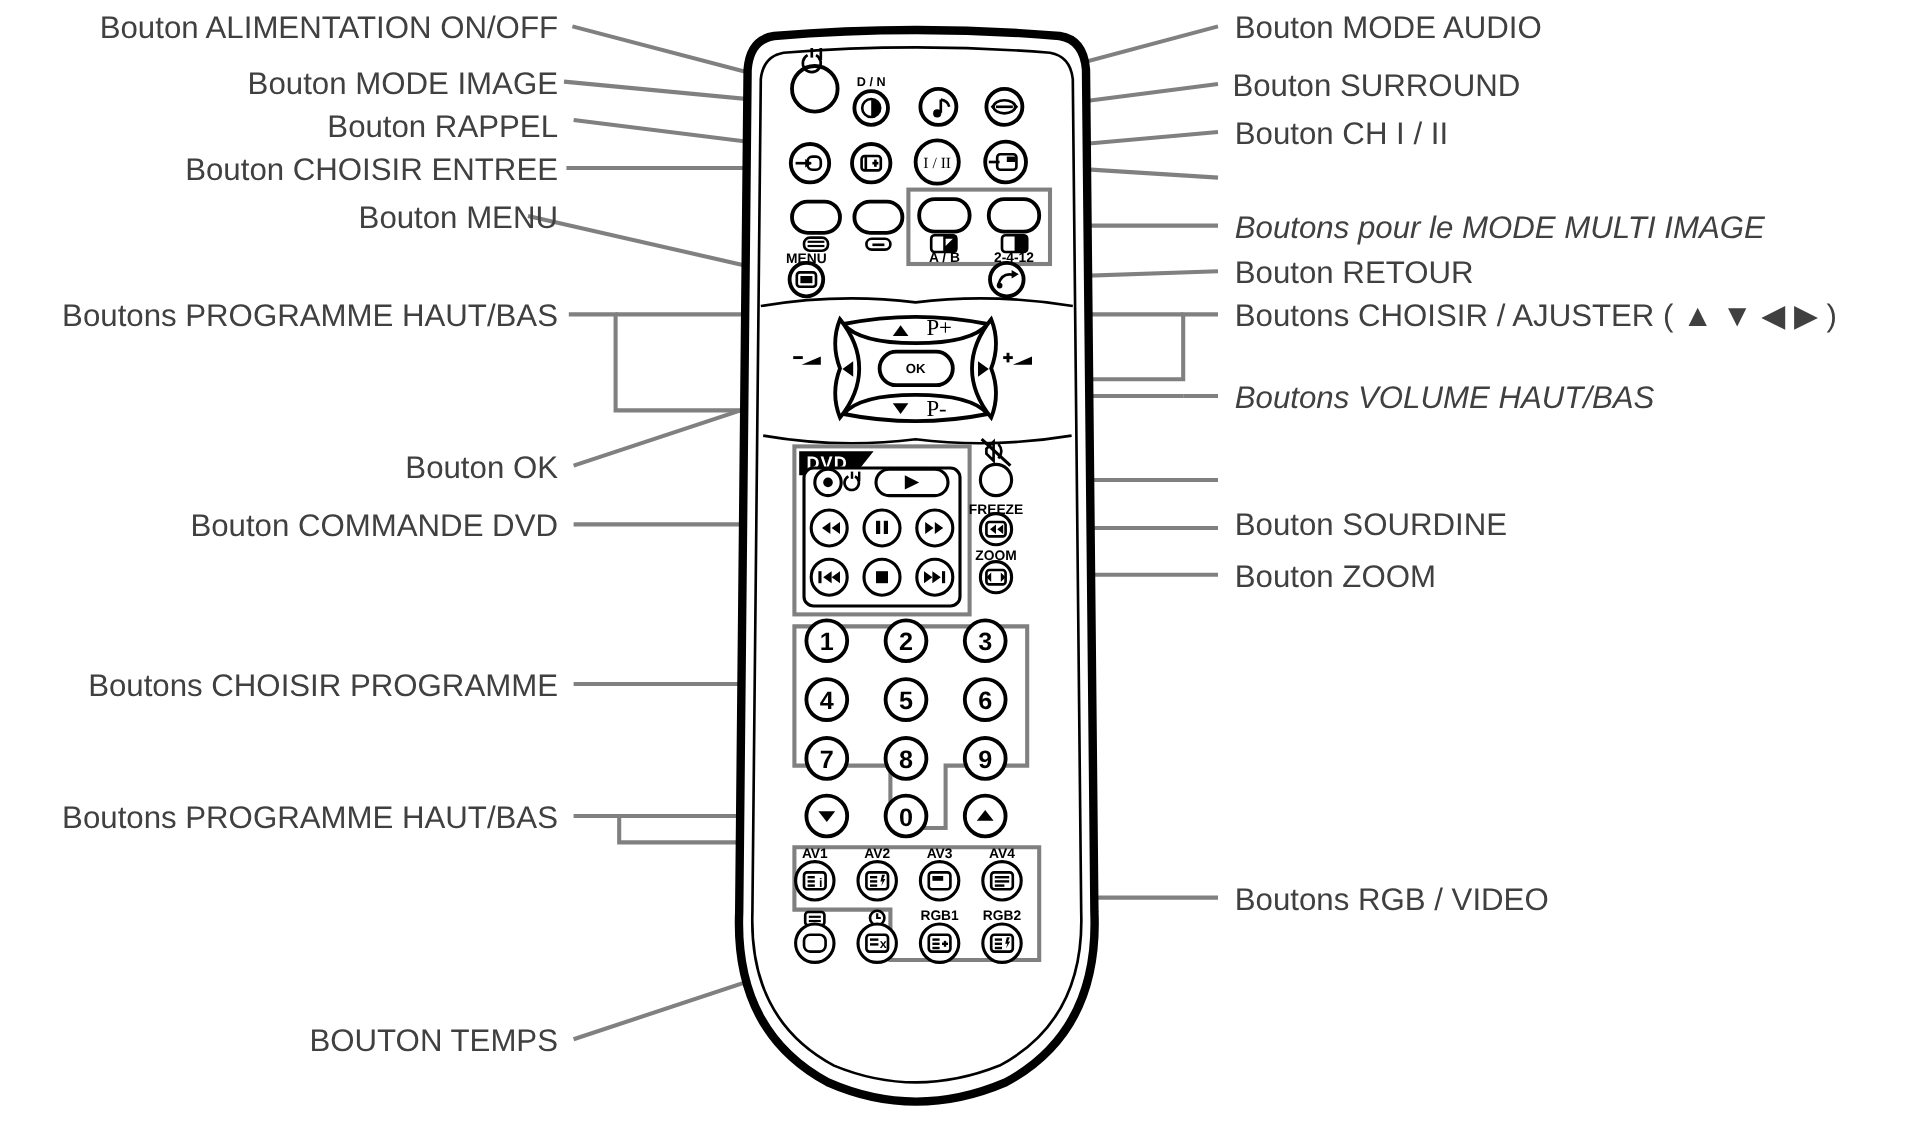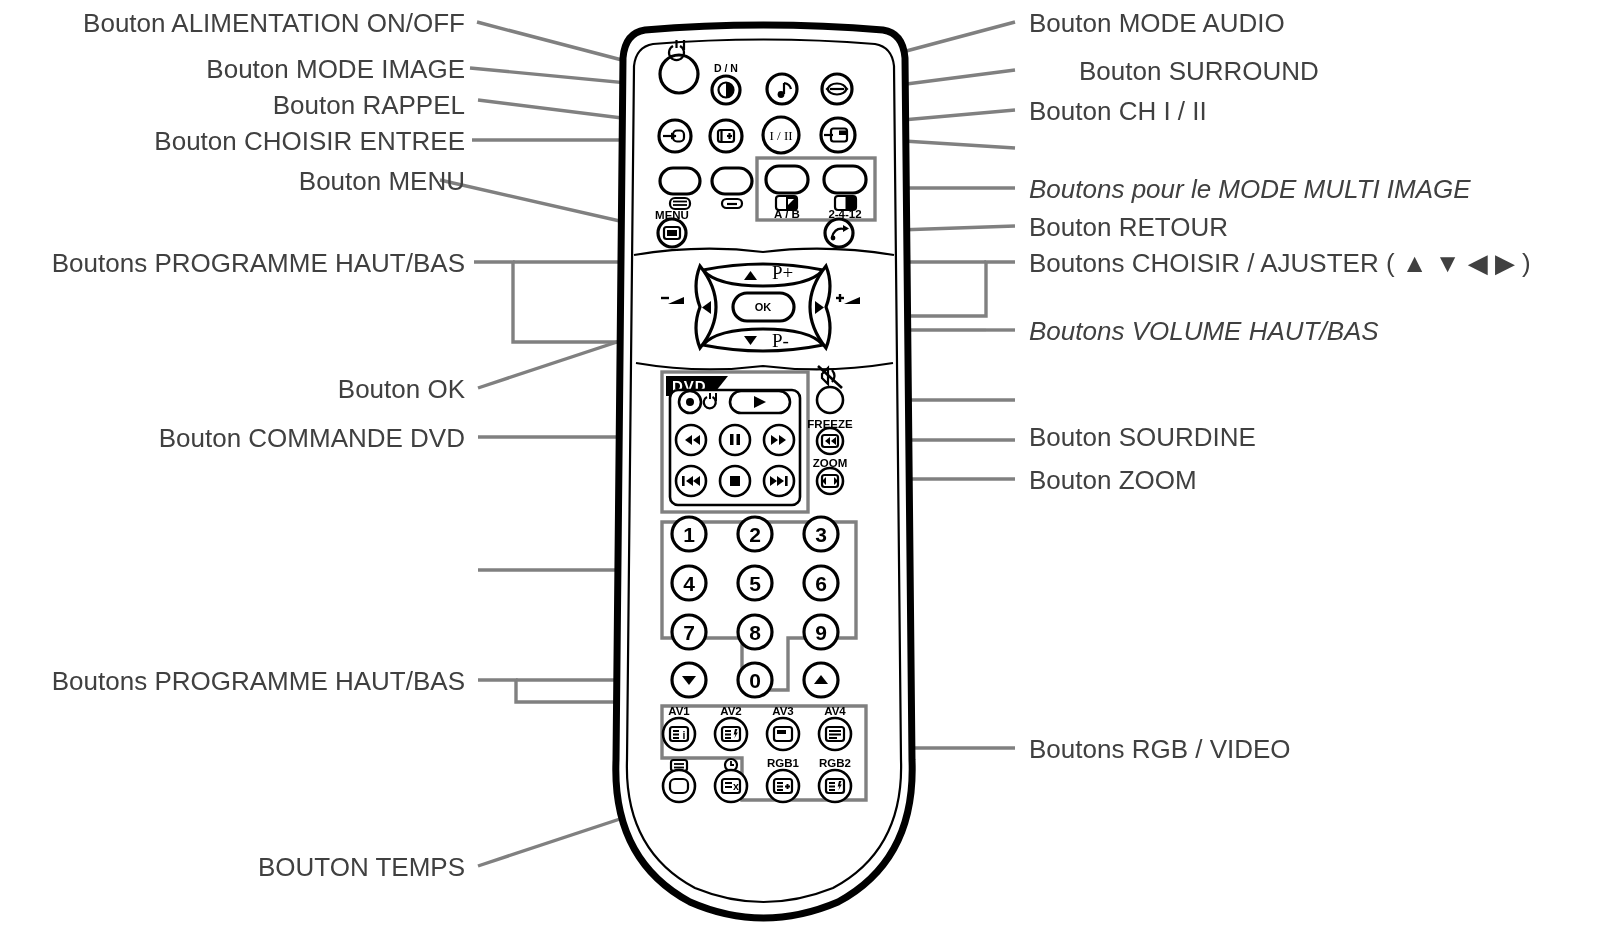--- a/index.html
+++ b/index.html
@@ -415,25 +415,26 @@
   </svg>
 
   <div class="lbl r" style="right:1141px;top:8px;">Bouton ALIMENTATION ON/OFF</div>
   <div class="lbl r" style="right:1141px;top:54px;">Bouton MODE IMAGE</div>
   <div class="lbl r" style="right:1141px;top:90px;">Bouton RAPPEL</div>
   <div class="lbl r" style="right:1141px;top:126px;">Bouton CHOISIR ENTREE</div>
   <div class="lbl r" style="right:1141px;top:166px;">Bouton MENU</div>
   <div class="lbl r" style="right:1141px;top:248px;">Boutons PROGRAMME HAUT/BAS</div>
   <div class="lbl r" style="right:1141px;top:374px;">Bouton OK</div>
   <div class="lbl r" style="right:1141px;top:423px;">Bouton COMMANDE DVD</div>
+  <div class="lbl r" style="right:1141px;top:556px;">Boutons CHOISIR PROGRAMME</div>
   <div class="lbl r" style="right:1141px;top:666px;">Boutons PROGRAMME HAUT/BAS</div>
   <div class="lbl r" style="right:1141px;top:852px;">BOUTON TEMPS</div>
 
   <div class="lbl" style="left:1029px;top:8px;">Bouton MODE AUDIO</div>
-  <div class="lbl" style="left:1079px;top:56px;text-align:center;">Bouton SURROUND</div>
+  <div class="lbl" style="left:1027px;top:56px;text-align:center;">Bouton SURROUND</div>
   <div class="lbl" style="left:1029px;top:96px;">Bouton CH I / II</div>
   <div class="lbl" style="left:1029px;top:174px;font-style:italic;">Boutons pour le MODE MULTI IMAGE</div>
   <div class="lbl" style="left:1029px;top:212px;">Bouton RETOUR</div>
   <div class="lbl" style="left:1029px;top:248px;">Boutons CHOISIR / AJUSTER (  ▲ ▼ ◀ ▶  )</div>
   <div class="lbl" style="left:1029px;top:316px;font-style:italic;">Boutons VOLUME HAUT/BAS</div>
   <div class="lbl" style="left:1029px;top:386px;margin-top:36px;">Bouton SOURDINE</div>
   <div class="lbl" style="left:1029px;top:465px;">Bouton ZOOM</div>
   <div class="lbl" style="left:1029px;top:734px;">Boutons RGB / VIDEO</div>
 
 </div>

